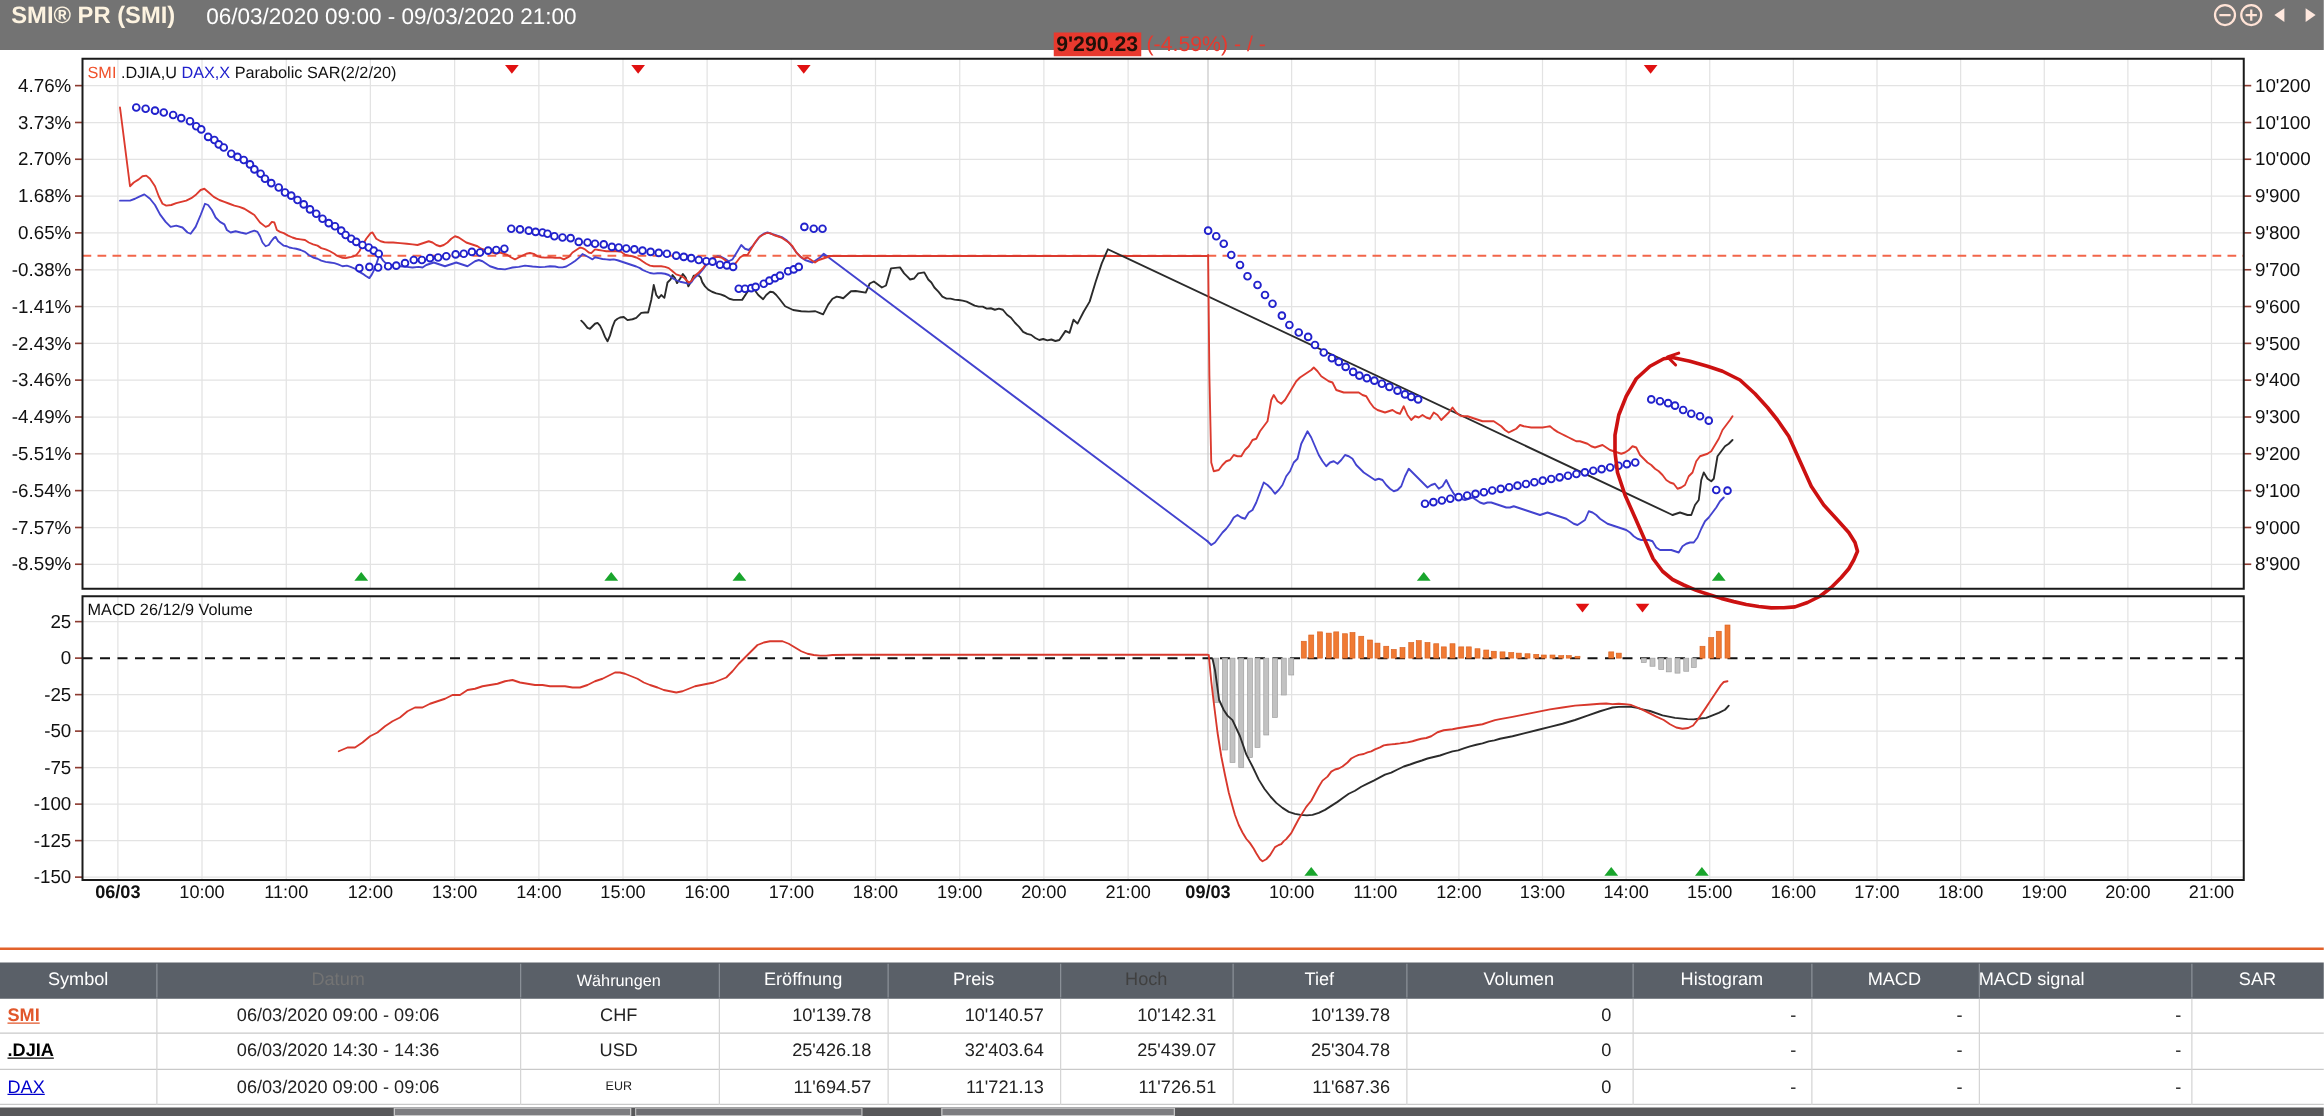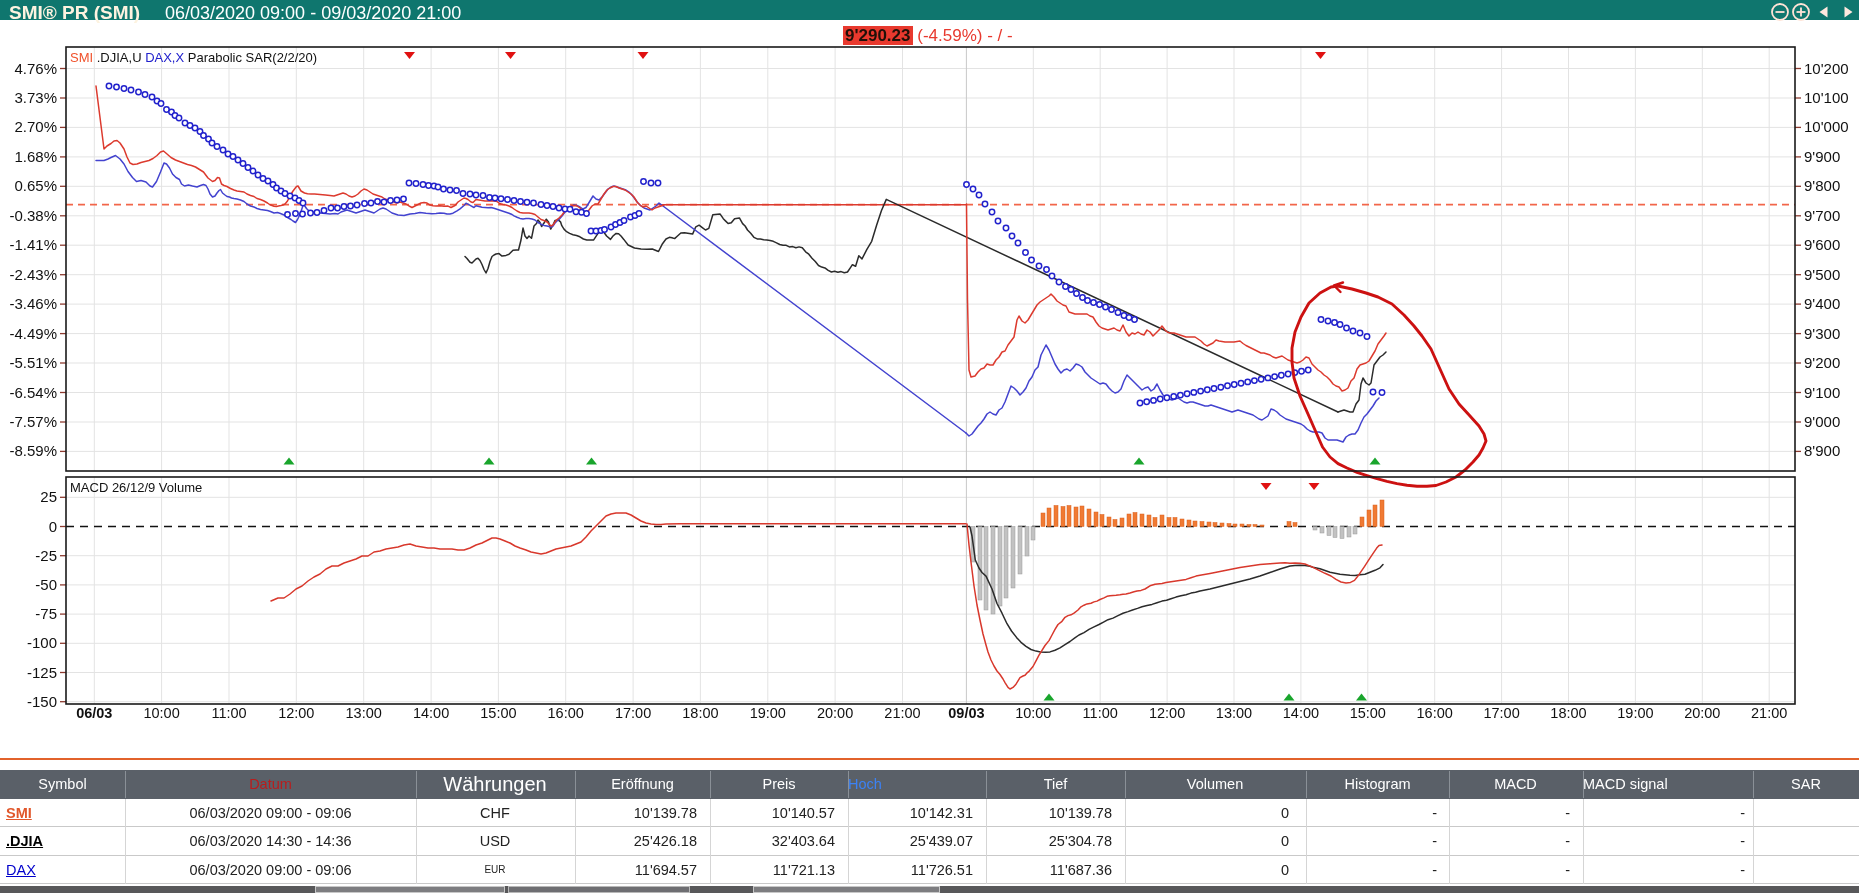--- a/index.html
+++ b/index.html
@@ -1,18 +1,18 @@
 <!DOCTYPE html>
 <html><head><meta charset="utf-8">
 <style>
 html,body{margin:0;padding:0;background:#fff;width:1859px;height:893px;overflow:hidden}
 *{font-family:"Liberation Sans",sans-serif}
 </style></head>
 <body>
-<div style="position:absolute;left:0;top:0;width:1859px;height:20px;background:#0f766e">
+<div style="position:absolute;left:0;top:0;width:1859px;height:40px;background:#737373">
     <span style="position:absolute;left:9px;top:2px;font-size:19px;font-weight:bold;color:#fdf3e0">SMI® PR (SMI)</span>
     <span style="position:absolute;left:165px;top:2.5px;font-size:18px;color:#ffffff">06/03/2020 09:00 - 09/03/2020 21:00</span>
     <svg width="100" height="24" viewBox="0 0 100 24" style="position:absolute;left:1759px;top:0">
       <circle cx="21" cy="12" r="8" fill="none" stroke="#ffe3d6" stroke-width="1.8"></circle>
       <line x1="16.5" y1="12" x2="25.5" y2="12" stroke="#ffe3d6" stroke-width="1.8"></line>
       <circle cx="42" cy="12" r="8" fill="none" stroke="#ffe3d6" stroke-width="1.8"></circle>
       <line x1="37.5" y1="12" x2="46.5" y2="12" stroke="#ffe3d6" stroke-width="1.8"></line>
       <line x1="42" y1="7.5" x2="42" y2="16.5" stroke="#ffe3d6" stroke-width="1.8"></line>
       <path d="M 68.5 6.5 L 68.5 17.5 L 60.5 12 Z" fill="#ffe8de"></path>
       <path d="M 85.5 6.5 L 85.5 17.5 L 93.5 12 Z" fill="#ffe8de"></path>
@@ -442,29 +442,29 @@
     <path d="M 1338,286 L 1352,289 L 1366,293 L 1378,297 L 1392,304 L 1404,315 L 1414,326 L 1422,336 L 1431,349 L 1440,369 L 1449,389 L 1459,404 L 1470,416 L 1479,426 L 1484,434 L 1486,441 L 1483,448 L 1479,455 L 1473,462 L 1465,470 L 1456,477 L 1446,482 L 1436,485.5 L 1427,486.2 L 1417,486.3 L 1407,485.2 L 1397,483.6 L 1387,481.3 L 1377,478.7 L 1367,475.6 L 1357,472.3 L 1347,468 L 1338,463.6 L 1330,457 L 1322.5,447 L 1315,430 L 1308,414 L 1300,396 L 1294,378 L 1292,362 L 1292,348 L 1295,332 L 1301,317 L 1309,303 L 1320,293 L 1331,287 L 1338,286" fill="none" stroke="#cc1111" stroke-width="2.9" stroke-linecap="round" stroke-linejoin="round"></path>
     <path d="M 1343,282.5 L 1334,285.5 L 1340.5,292" fill="none" stroke="#cc1111" stroke-width="2.4" stroke-linecap="round" stroke-linejoin="round"></path>
     <text x="70" y="62" font-family="&quot;Liberation Sans&quot;,sans-serif" font-size="13" fill="#111"><tspan fill="#f0512b">SMI</tspan> .DJIA,U <tspan fill="#2121cc">DAX,X</tspan> Parabolic SAR(2/2/20)</text>
     <text x="70.0" y="492.0" font-family="&quot;Liberation Sans&quot;,sans-serif" font-size="13" fill="#111" text-anchor="start" font-weight="normal">MACD 26/12/9 Volume</text>
     <rect x="66" y="47" width="1729" height="424" fill="none" stroke="#1a1a1a" stroke-width="1.6"></rect>
     <rect x="66" y="477" width="1729" height="227" fill="none" stroke="#1a1a1a" stroke-width="1.6"></rect>
   </svg>
 <div style="position:absolute;left:0;top:758px;width:1859px;height:2px;background:#e2622b"></div>
 <div style="position:absolute;left:0;top:770px;width:1859px;height:29px;background:#5a6068"></div>
 <div style="position:absolute;left:0px;top:770px;width:125px;height:29px;line-height:29px;color:#fff;font-size:14.5px;text-align:center">Symbol</div>
-<div style="position:absolute;left:125px;top:770px;width:291px;height:29px;line-height:29px;color:#b91c1c;font-size:14.5px;text-align:center">Datum</div>
+<div style="position:absolute;left:125px;top:770px;width:291px;height:29px;line-height:29px;color:#737373;font-size:14.5px;text-align:center">Datum</div>
 <div style="position:absolute;left:125px;top:771px;width:1px;height:27px;background:#8a9097"></div>
-<div style="position:absolute;left:416px;top:770px;width:158px;height:39px;line-height:29px;color:#fff;font-size:20px;text-align:center">Währungen</div>
+<div style="position:absolute;left:416px;top:770px;width:158px;height:39px;line-height:29px;color:#fff;font-size:13px;text-align:center">Währungen</div>
 <div style="position:absolute;left:416px;top:771px;width:1px;height:27px;background:#8a9097"></div>
 <div style="position:absolute;left:575px;top:770px;width:135px;height:29px;line-height:29px;color:#fff;font-size:14.5px;text-align:center">Eröffnung</div>
 <div style="position:absolute;left:575px;top:771px;width:1px;height:27px;background:#8a9097"></div>
 <div style="position:absolute;left:710px;top:770px;width:138px;height:29px;line-height:29px;color:#fff;font-size:14.5px;text-align:center">Preis</div>
 <div style="position:absolute;left:710px;top:771px;width:1px;height:27px;background:#8a9097"></div>
-<div style="position:absolute;left:848px;top:770px;width:138px;height:29px;line-height:29px;color:#3b82f6;font-size:14.5px;text-align:left">Hoch</div>
+<div style="position:absolute;left:848px;top:770px;width:138px;height:29px;line-height:29px;color:#404040;font-size:14.5px;text-align:center">Hoch</div>
 <div style="position:absolute;left:848px;top:771px;width:1px;height:27px;background:#8a9097"></div>
 <div style="position:absolute;left:986px;top:770px;width:139px;height:29px;line-height:29px;color:#fff;font-size:14.5px;text-align:center">Tief</div>
 <div style="position:absolute;left:986px;top:771px;width:1px;height:27px;background:#8a9097"></div>
 <div style="position:absolute;left:1125px;top:770px;width:180px;height:29px;line-height:29px;color:#fff;font-size:14.5px;text-align:center">Volumen</div>
 <div style="position:absolute;left:1125px;top:771px;width:1px;height:27px;background:#8a9097"></div>
 <div style="position:absolute;left:1306px;top:770px;width:143px;height:29px;line-height:29px;color:#fff;font-size:14.5px;text-align:center">Histogram</div>
 <div style="position:absolute;left:1306px;top:771px;width:1px;height:27px;background:#8a9097"></div>
 <div style="position:absolute;left:1449px;top:770px;width:133px;height:29px;line-height:29px;color:#fff;font-size:14.5px;text-align:center">MACD</div>
 <div style="position:absolute;left:1449px;top:771px;width:1px;height:27px;background:#8a9097"></div>
 <div style="position:absolute;left:1583px;top:770px;width:171px;height:29px;line-height:29px;color:#fff;font-size:14.5px;text-align:left">MACD signal</div>

